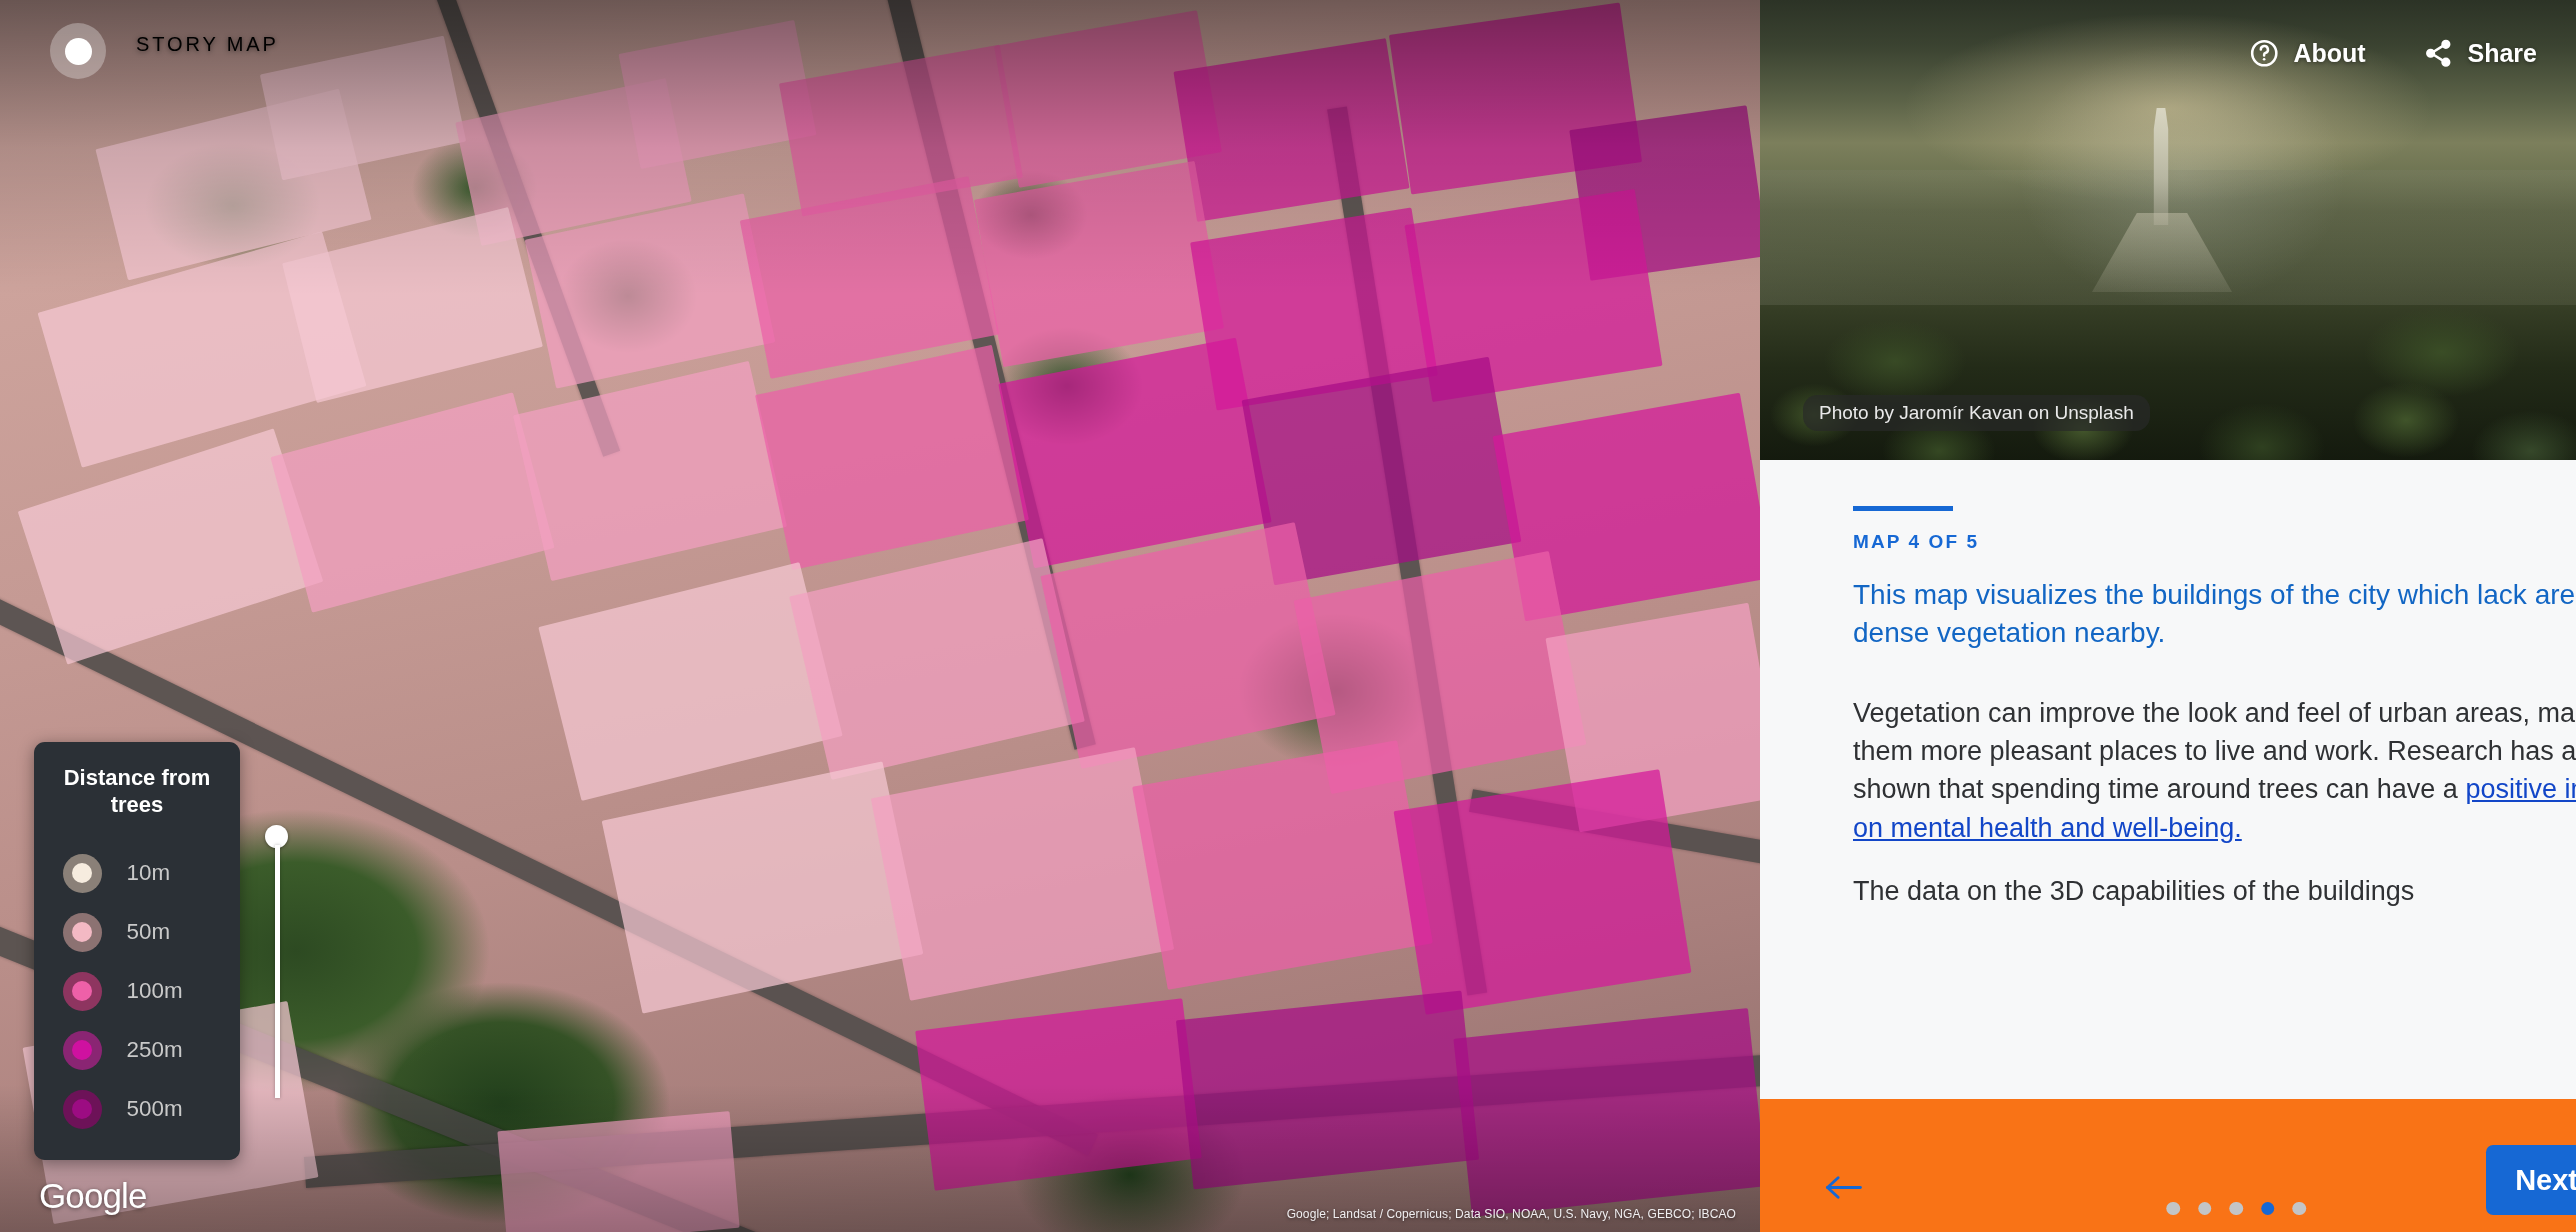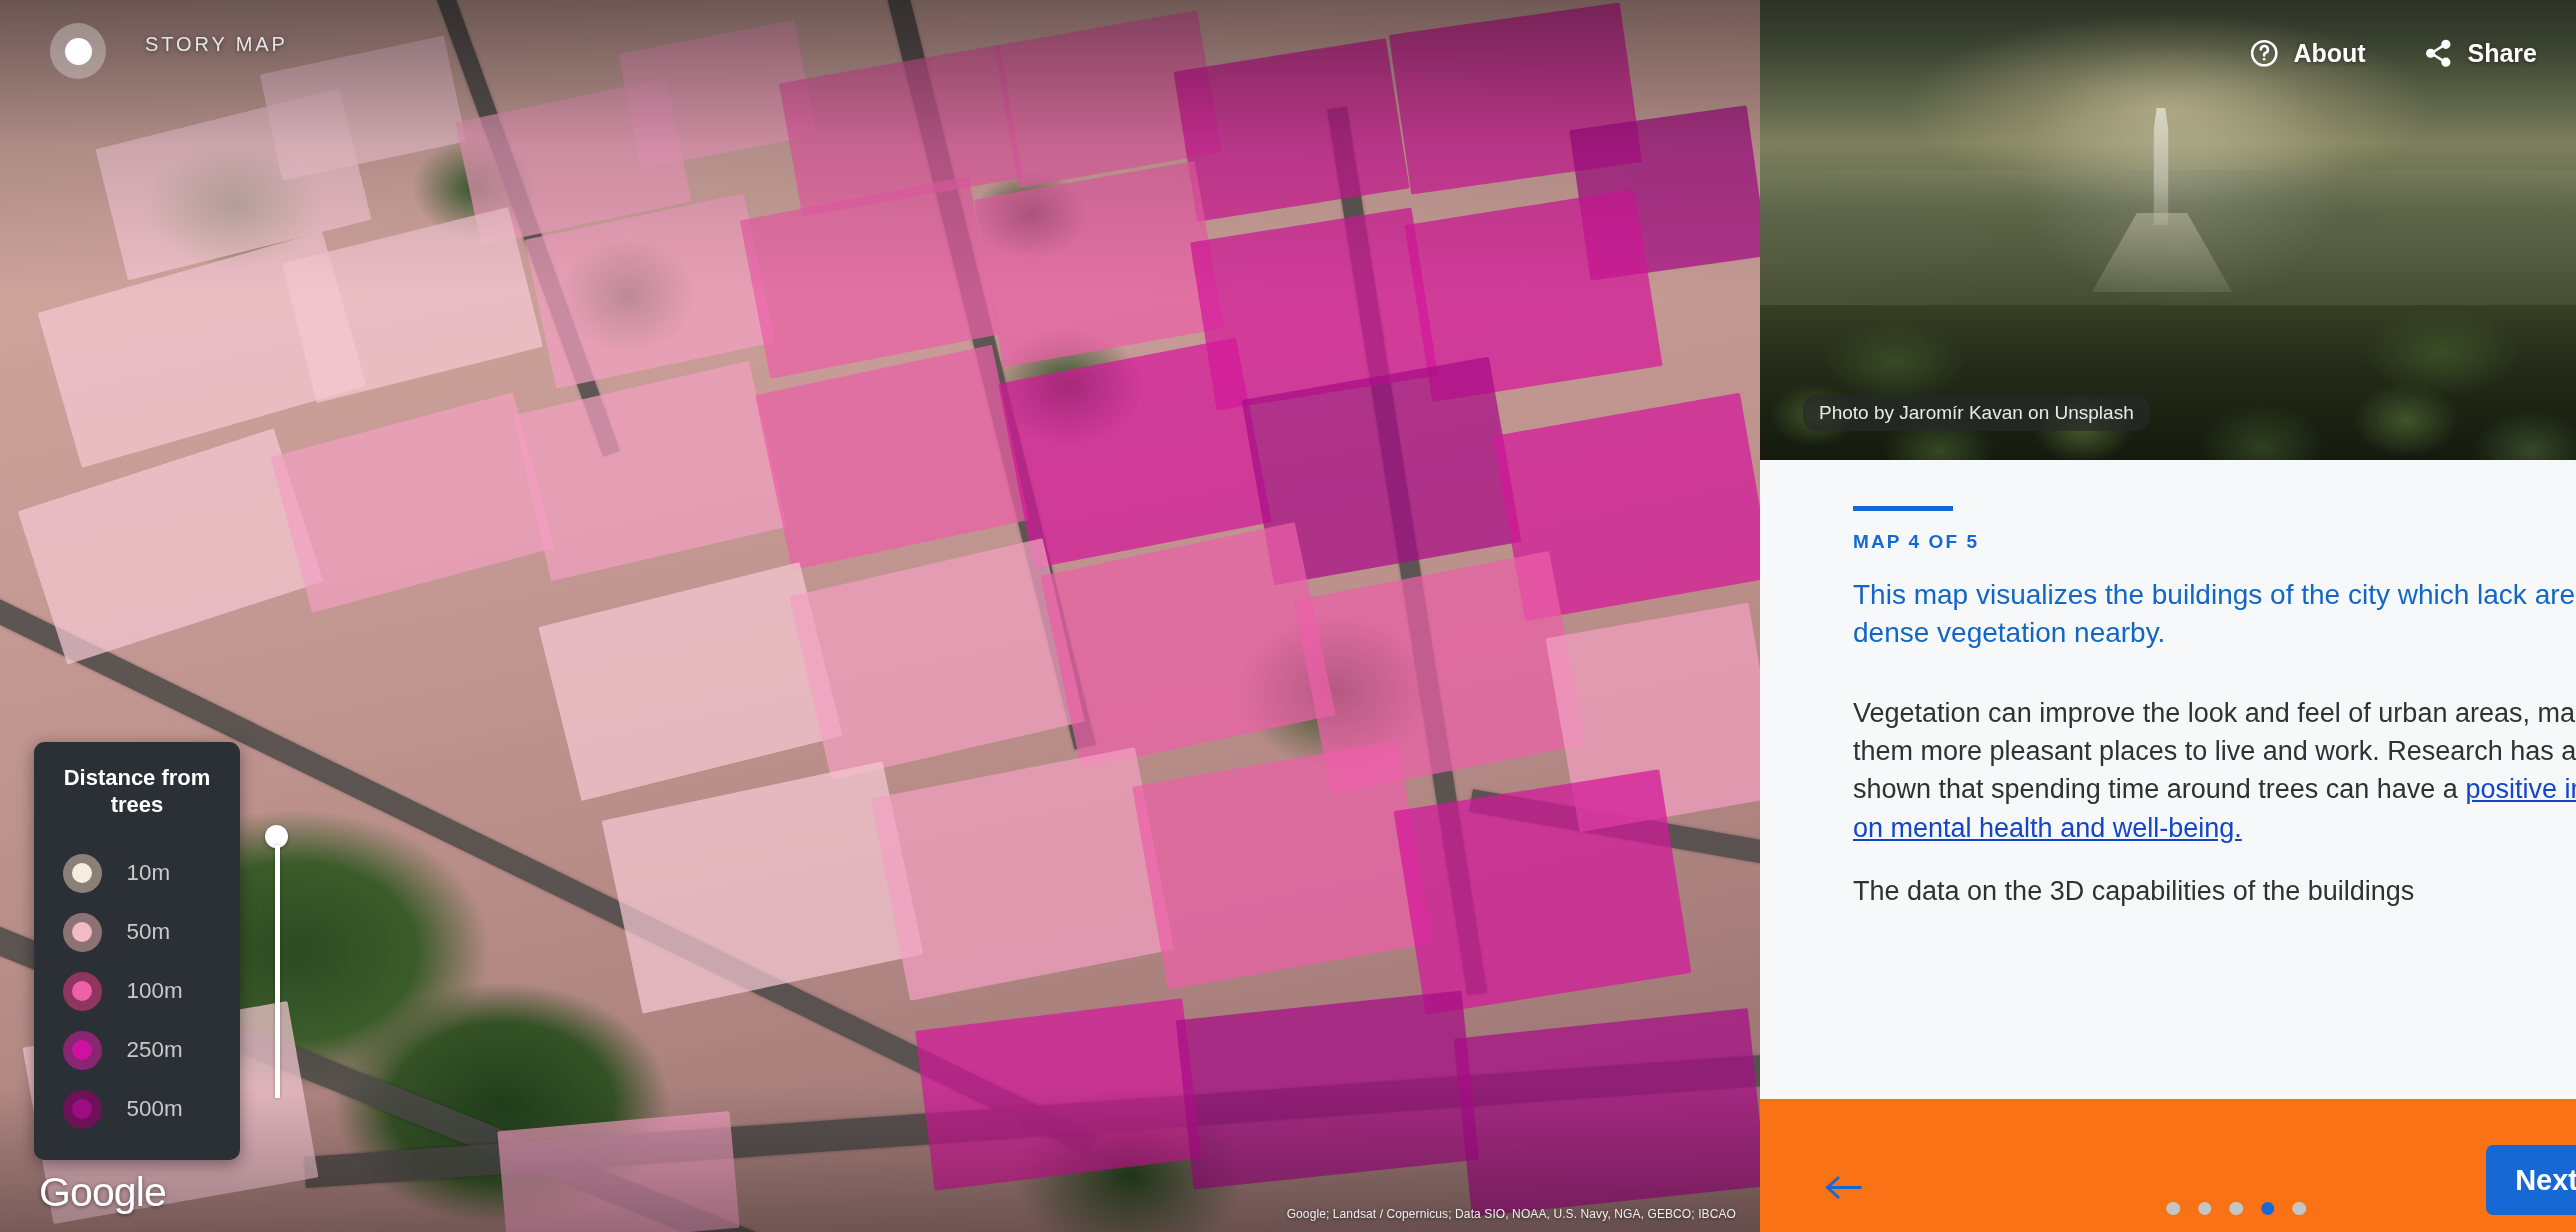--- a/index.html
+++ b/index.html
@@ -69,22 +69,22 @@
     position: absolute; left: 50px; top: 23px;
     width: 56px; height: 56px; border-radius: 50%;
     background: rgba(255,255,255,.30);
     display: flex; align-items: center; justify-content: center;
   }
   #brand-avatar .dot {
     width: 27px; height: 27px; border-radius: 50%; background: #fff;
   }
   #story-kicker {
     position: absolute; left: 136px; top: 33px;
-    font-size: 20px; letter-spacing: 2.9px; color: #e5e5e5;
-    font-weight: 400; text-shadow: 0 0.9px 5.4px rgba(0,0,0,.55); margin-left: 9px;
+    font-size: 20px; letter-spacing: 2.9px; color: #000000;
+    font-weight: 400; text-shadow: 0 0.9px 5.4px rgba(0,0,0,.55);
   }
   #story-title {
     position: absolute; left: 136px; top: 56px;
     font-size: 38px; font-weight: 700; color: #ffffff;
     letter-spacing: -0.2px; text-shadow: 0 1.8px 9px rgba(0,0,0,.55);
     white-space: nowrap;
   }
 
   
   #map-pin { position: absolute; left: 265px; top: 825px; z-index: 30; }
@@ -118,21 +118,21 @@
   }
   .legend-core { width: 20px; height: 20px; border-radius: 50%; }
   .legend-label {
     color: #c9c9c9; font-size: 22.4px; margin-left: 25px; white-space: nowrap;
   }
 
   
   #google-logo {
     position: absolute; left: 39px; bottom: 16px; z-index: 36;
     font-family: "Liberation Sans", sans-serif;
-    font-size: 41px; color: #fff; letter-spacing: -0.9px;
+    font-size: 35px; color: #fff; letter-spacing: -0.9px;
     text-shadow: 0 0.9px 4.5px rgba(0,0,0,.5);
   }
   #map-attrib {
     position: absolute; right: 24px; bottom: 10.8px; z-index: 36;
     font-size: 12px; color: #f0eef0; letter-spacing: 0.1px;
     text-shadow: 0 0.9px 3.6px rgba(0,0,0,.55);
     white-space: nowrap;
   }
 
   

